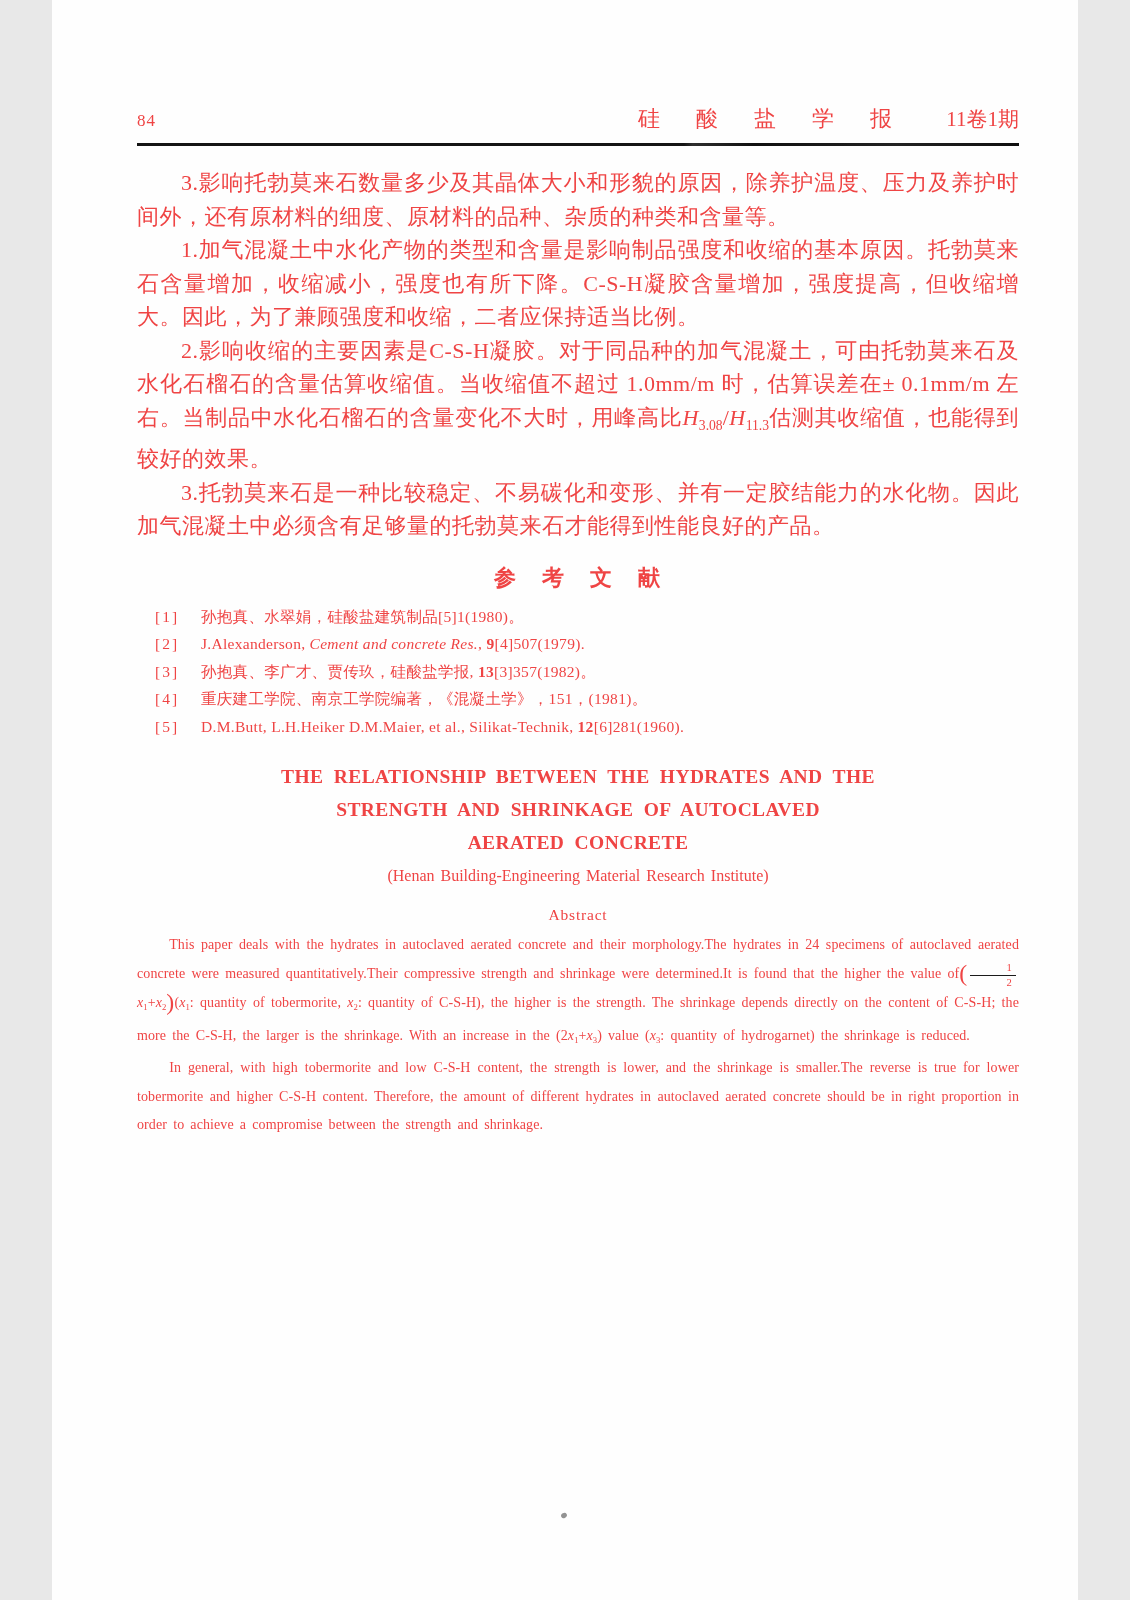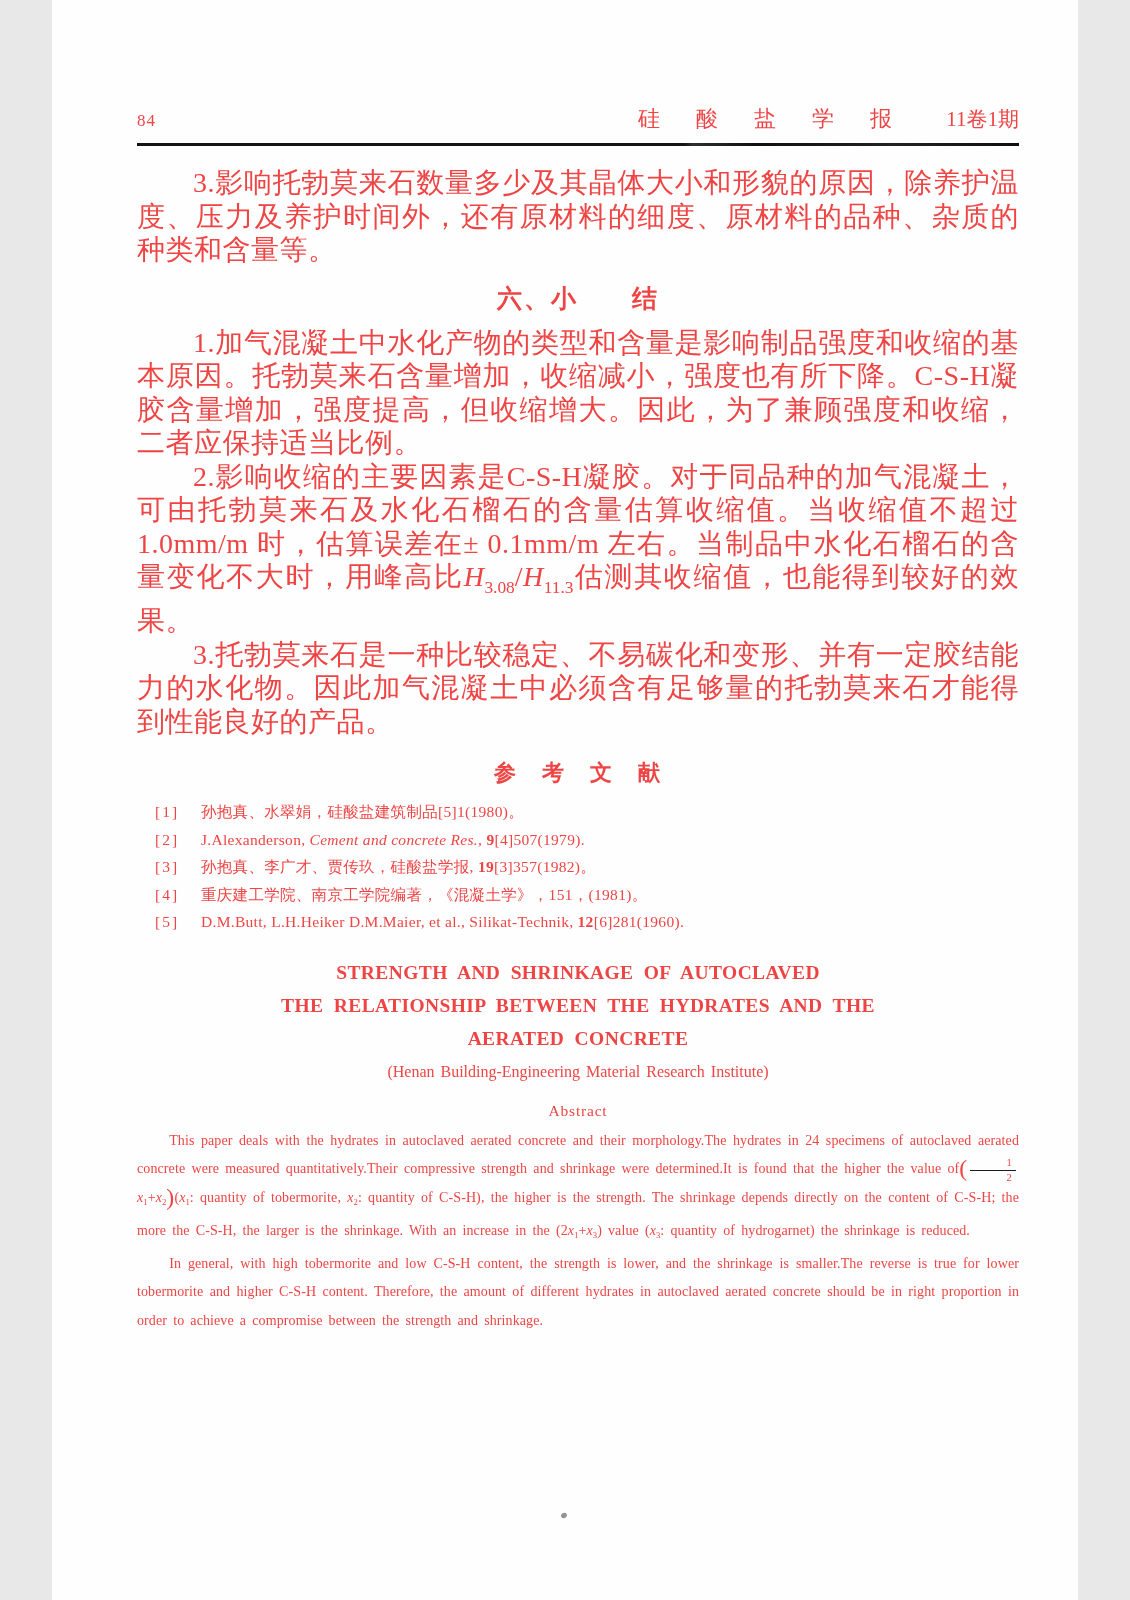--- a/index.html
+++ b/index.html
@@ -21,21 +21,21 @@
   }
   .pageno{width:80px;font-size:17px;letter-spacing:1px;}
   .jtitle{flex:1;text-align:right;font-size:22px;letter-spacing:7px;font-weight:500;}
   .issue{width:120px;text-align:right;font-size:21px;}
   .rule{
     margin-top:9px;height:3px;width:100%;
     background:linear-gradient(90deg,#141414 0%,#141414 62%,#2e2e2e 63%,#101010 70%,#222 86%,#0f0f0f 100%);
   }
   
   .cn{
-    font-size:28px;line-height:33.5px;
+    font-size:22px;line-height:33.5px;
     text-align:justify;text-justify:inter-ideograph;
     margin:0;text-indent:2em;
     letter-spacing:0.5px;
   }
   .cn.first{margin-top:20px;}
   .sec-head{
     text-align:center;font-size:25px;font-weight:bold;
     margin:15px 0 11px 0;letter-spacing:2px;
   }
   .ref-head{
@@ -89,53 +89,52 @@
 
     <div class="header">
       <span class="pageno">84</span>
       <span class="jtitle">硅　酸　盐　学　报</span>
       <span class="issue">11卷1期</span>
     </div>
     <div class="rule"></div>
 
     <p class="cn first">3.影响托勃莫来石数量多少及其晶体大小和形貌的原因，除养护温度、压力及养护时间外，还有原材料的细度、原材料的品种、杂质的种类和含量等。</p>
 
-    <div class="sec-head">六、小　　结</div>
 
     <p class="cn">1.加气混凝土中水化产物的类型和含量是影响制品强度和收缩的基本原因。托勃莫来石含量增加，收缩减小，强度也有所下降。C-S-H凝胶含量增加，强度提高，但收缩增大。因此，为了兼顾强度和收缩，二者应保持适当比例。</p>
     <p class="cn"><span>2.影响收缩的主要因素是C-S-H凝胶。对于同品种的加气混凝土，可由托勃莫来石及水化石榴石的含量估算收缩值。当收缩值不超过 1.0mm/m 时，估算误差在± 0.1mm/m 左右。当制品中水化石榴石的含量变化不大时，用峰高比</span><span class="i">H</span><span class="sub">3.08</span><span>/</span><span class="i">H</span><span class="sub">11.3</span><span>估测其收缩值，也能得到较好的效果。</span></p>
     <p class="cn">3.托勃莫来石是一种比较稳定、不易碳化和变形、并有一定胶结能力的水化物。因此加气混凝土中必须含有足够量的托勃莫来石才能得到性能良好的产品。</p>
 
     <div class="ref-head">参　考　文　献</div>
     <div class="refs" id="ref-list">
         <div class="ref-row">
           <span class="ref-label">[1]</span>
           <span class="ref-text"><span>孙抱真、水翠娟，硅酸盐建筑制品[5]1(1980)。</span></span>
         </div>
         <div class="ref-row">
           <span class="ref-label">[2]</span>
           <span class="ref-text"><span>J.Alexanderson, </span><span class="i">Cement and concrete Res.</span><span>, </span><span class="b">9</span><span>[4]507(1979).</span></span>
         </div>
         <div class="ref-row">
           <span class="ref-label">[3]</span>
-          <span class="ref-text"><span>孙抱真、李广才、贾传玖，硅酸盐学报, </span><span class="b">19</span><span>[3]357(1982)。</span></span>
+          <span class="ref-text"><span>孙抱真、李广才、贾传玖，硅酸盐学报, </span><span class="b">13</span><span>[3]357(1982)。</span></span>
         </div>
         <div class="ref-row">
           <span class="ref-label">[4]</span>
           <span class="ref-text"><span>重庆建工学院、南京工学院编著，《混凝土学》，151，(1981)。</span></span>
         </div>
         <div class="ref-row">
           <span class="ref-label">[5]</span>
           <span class="ref-text"><span>D.M.Butt, L.H.Heiker D.M.Maier, et al., Silikat-Technik, </span><span class="b">12</span><span>[6]281(1960).</span></span>
         </div>
       </div>
 
     <div class="en-title">
+      <div>THE RELATIONSHIP BETWEEN THE HYDRATES AND THE</div>
       <div>STRENGTH AND SHRINKAGE OF AUTOCLAVED</div>
-      <div>THE RELATIONSHIP BETWEEN THE HYDRATES AND THE</div>
       <div>AERATED CONCRETE</div>
     </div>
 
     <div class="affiliation">(Henan Building-Engineering Material Research Institute)</div>
 
     <div class="abs-head">Abstract</div>
     <p class="abs p1"><span>This paper deals with the hydrates in autoclaved aerated concrete and their morphology.The hydrates in 24 specimens of autoclaved aerated concrete were measured quantitatively.Their compressive strength and shrinkage were determined.It is found that the higher the value of</span><span class="bigp">(</span><span class="frac"><span class="num">1</span><span class="den">2</span></span><span class="i">x</span><span class="sub">1</span><span>+</span><span class="i">x</span><span class="sub">2</span><span class="bigp">)</span><span>(</span><span class="i">x</span><span class="sub">1</span><span>: quantity of tobermorite, </span><span class="i">x</span><span class="sub">2</span><span>: quantity of C-S-H), the higher is the strength. The shrinkage depends directly on the content of C-S-H; the more the C-S-H, the larger is the shrinkage. With an increase in the (2</span><span class="i">x</span><span class="sub">1</span><span>+</span><span class="i">x</span><span class="sub">3</span><span>) value (</span><span class="i">x</span><span class="sub">3</span><span>: quantity of hydrogarnet) the shrinkage is reduced.</span></p>
     <p class="abs">In general, with high tobermorite and low C-S-H content, the strength is lower, and the shrinkage is smaller.The reverse is true for lower tobermorite and higher C-S-H content. Therefore, the amount of different hydrates in autoclaved aerated concrete should be in right proportion in order to achieve a compromise between the strength and shrinkage.</p>
 
   </div>

